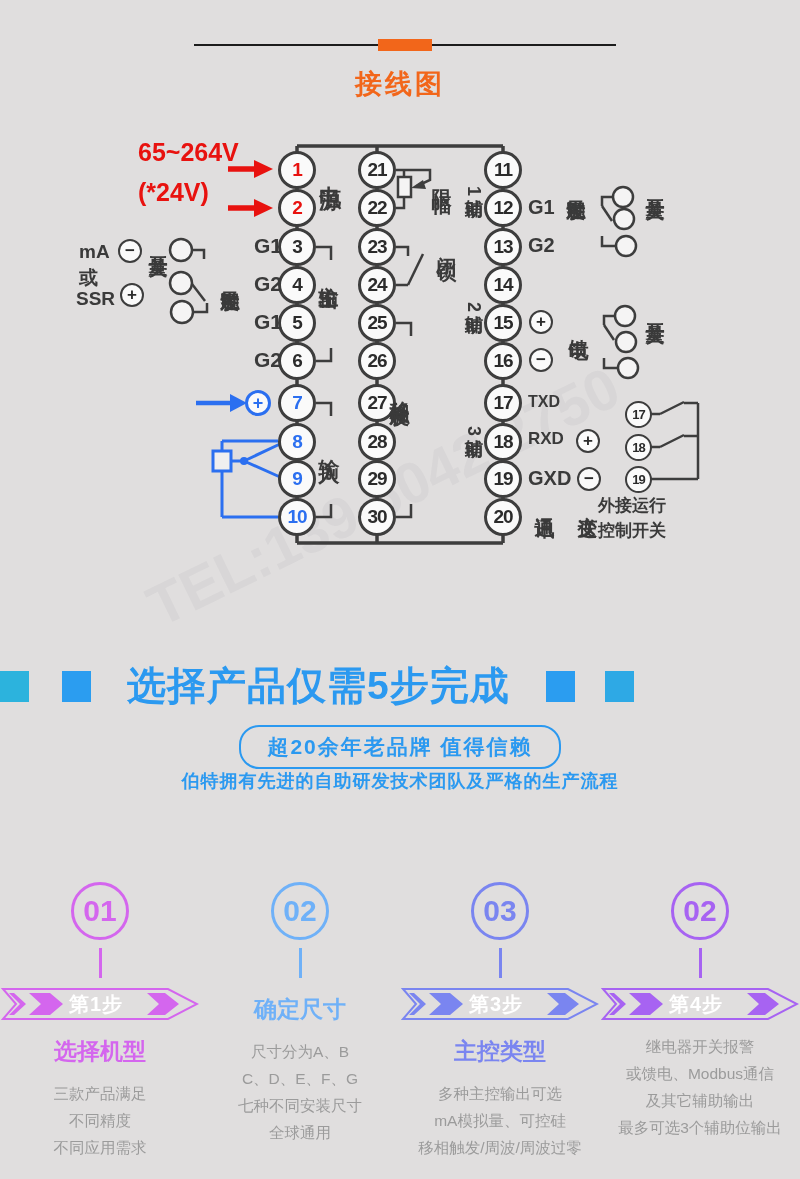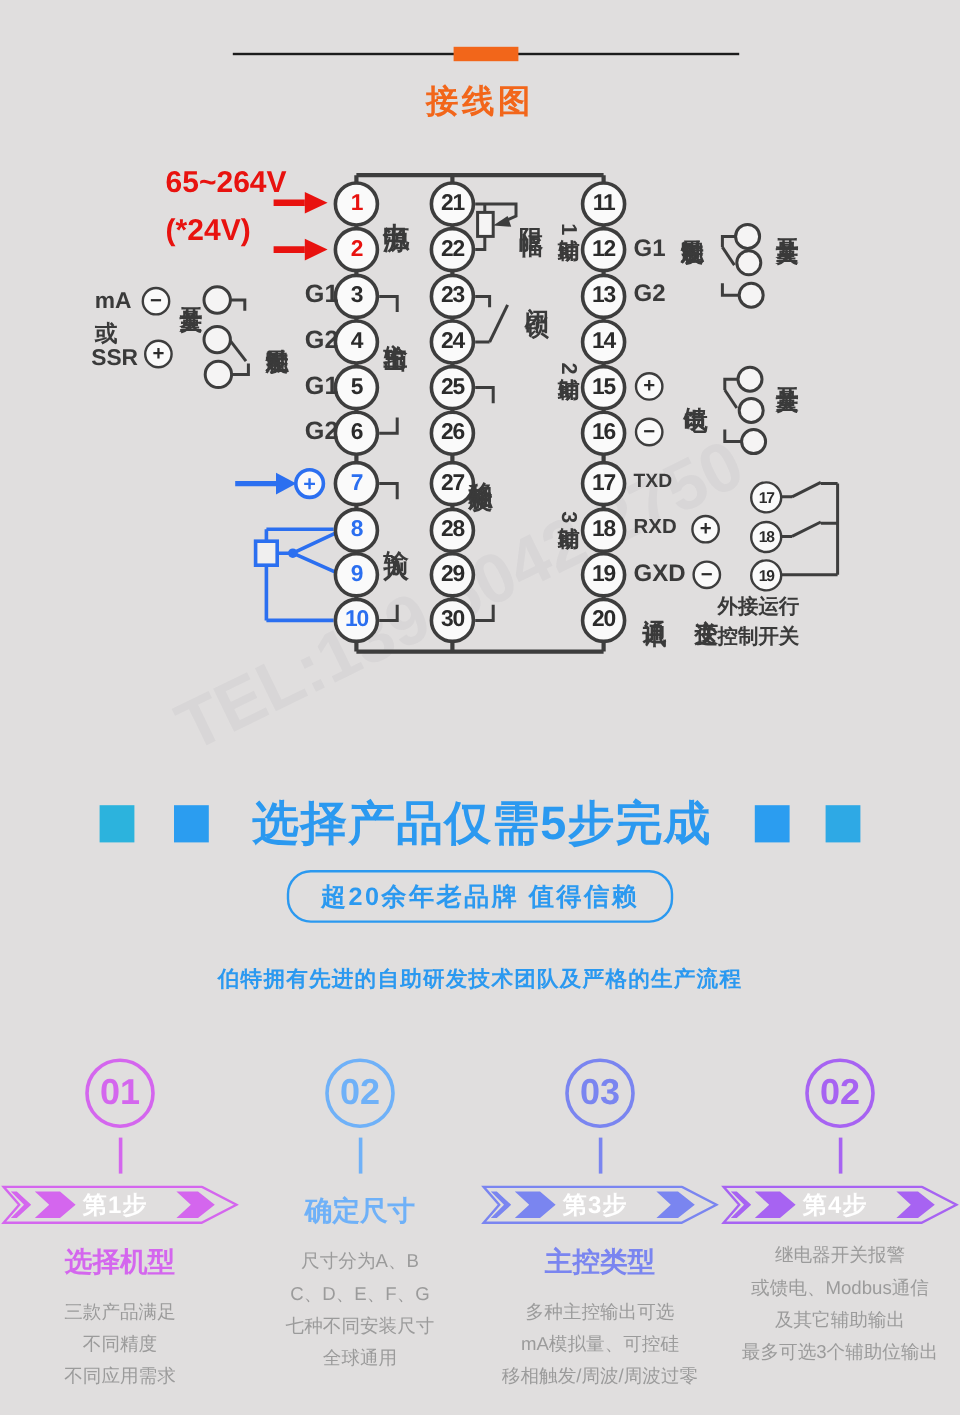--- a/index.html
+++ b/index.html
@@ -36,30 +36,30 @@
   .red-t { color:#e8120f; }
   .blue-t { color:#2b6ff0; }
   .vtext { position:absolute; writing-mode:vertical-rl; text-orientation:mixed; white-space:nowrap;
            font-weight:700; color:#3a3a3a; letter-spacing:3px; }
   .vtext.upright { text-orientation:upright; }
   .gright { width:42px; text-align:right; font-size:21px; }
   .ctr { text-align:left; }
 
   
   .promo { position:absolute; left:0; top:660px; width:800px; text-align:center; }
-  .promo-row { display:flex; align-items:center; justify-content:center; gap:0; height:52px; }
+  .promo-row { display:flex; align-items:center; justify-content:flex-start; gap:0; height:52px; }
   .sq { width:29px; height:31px; flex:0 0 auto; }
   .sq1 { background:#2cb3dd; margin-right:33px; }
   .sq2 { background:#2b9df0; margin-right:36px; }
   .sq3 { background:#2b9df0; margin-left:36px; }
   .sq4 { background:#2ea9e5; margin-left:30px; }
   .promo-title { font-size:39px; font-weight:700; color:#2b99f0; letter-spacing:1px; white-space:nowrap; }
   .badge { display:inline-block; margin-top:13px; padding:6px 26px; border:2px solid #2b99f0;
            border-radius:20px; color:#2b99f0; font-size:21px; font-weight:700; letter-spacing:2px; white-space:nowrap; }
-  .promo-sub { margin-top:35px; color:#2b99f0; font-size:18px; font-weight:600; letter-spacing:1px; }
+  .promo-sub { margin-top:0; color:#2b99f0; font-size:18px; font-weight:600; letter-spacing:1px; }
 
   
   .steps { position:absolute; left:0; top:878px; width:800px; display:flex; }
   .step { flex:1 1 0; display:flex; flex-direction:column; align-items:center; color:var(--c); }
   .step:nth-child(1){ --c:#d466ee; }
   .step:nth-child(2){ --c:#6fb1f8; }
   .step:nth-child(3){ --c:#7a85f0; }
   .step:nth-child(4){ --c:#a763f2; }
   .num-circle { margin-top:4px; width:58px; height:58px; border:3px solid var(--c); border-radius:50%;
                 display:flex; align-items:center; justify-content:center;

